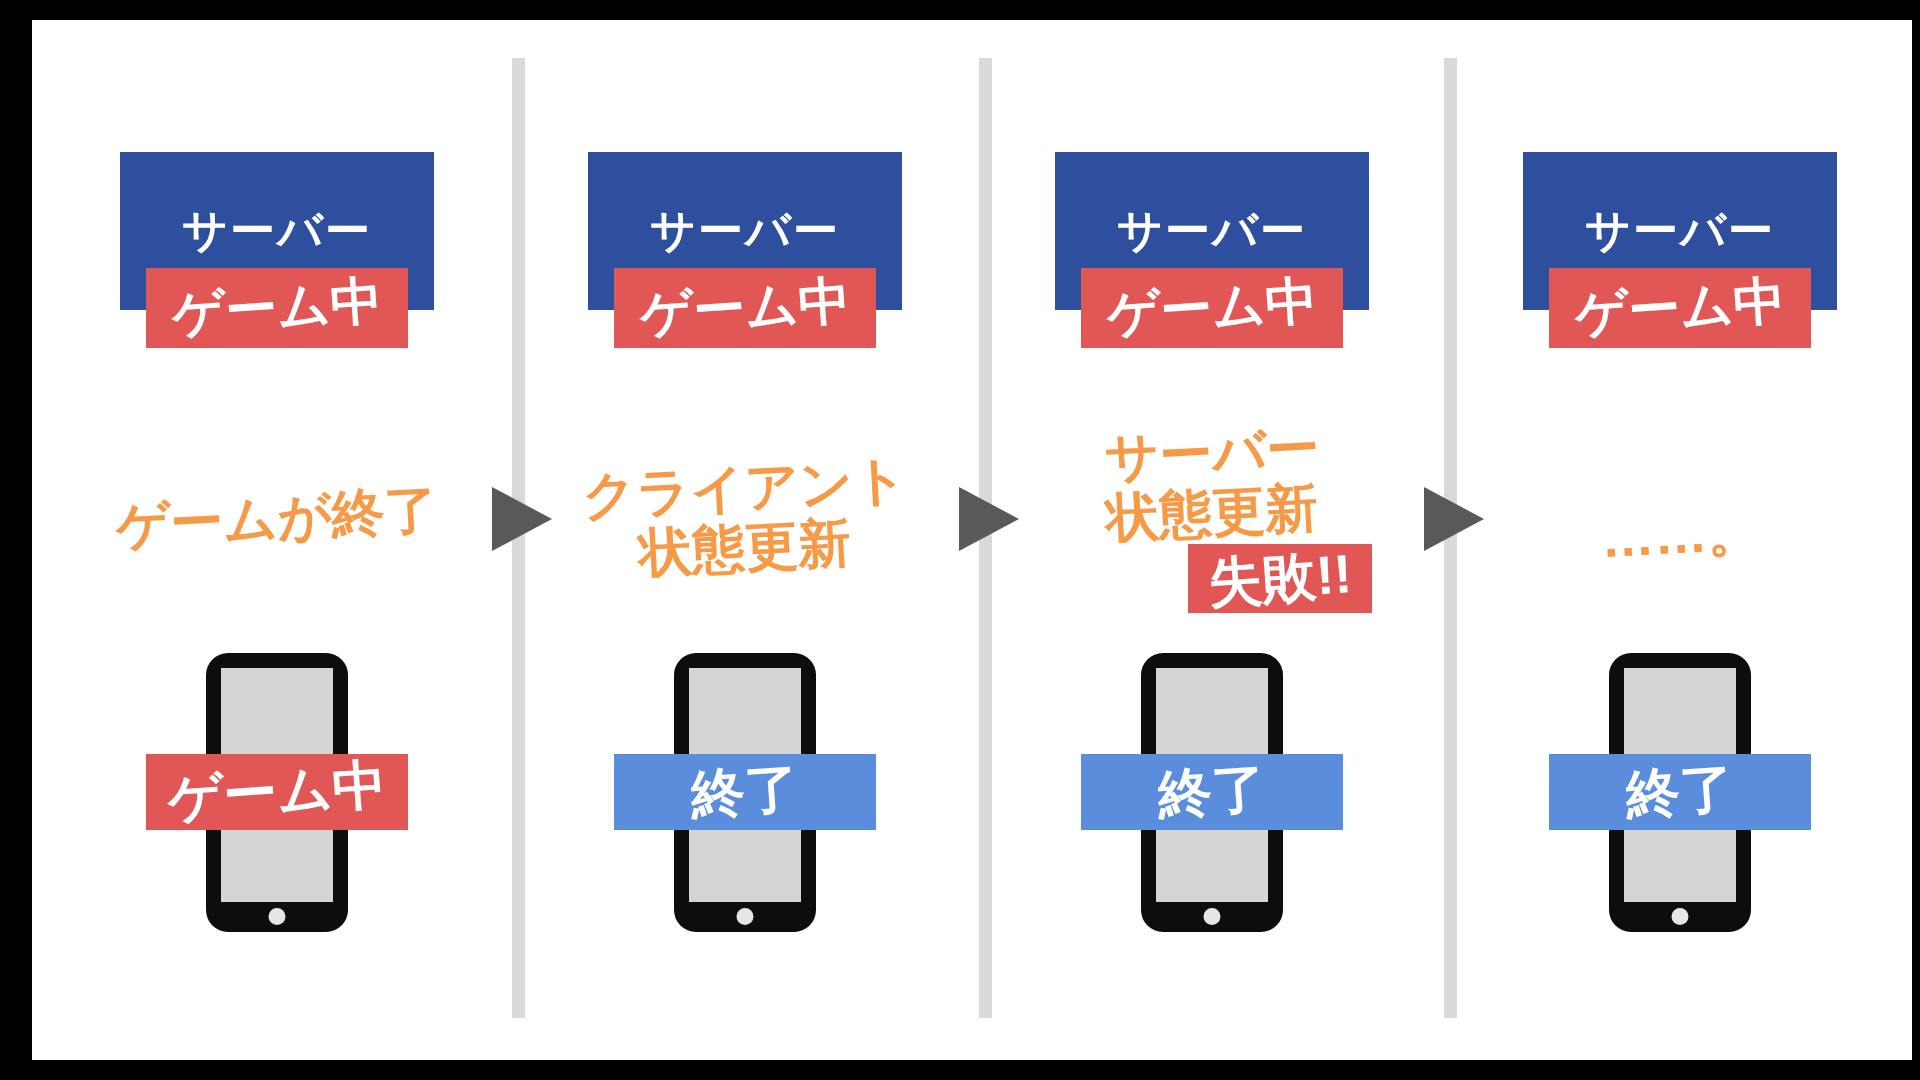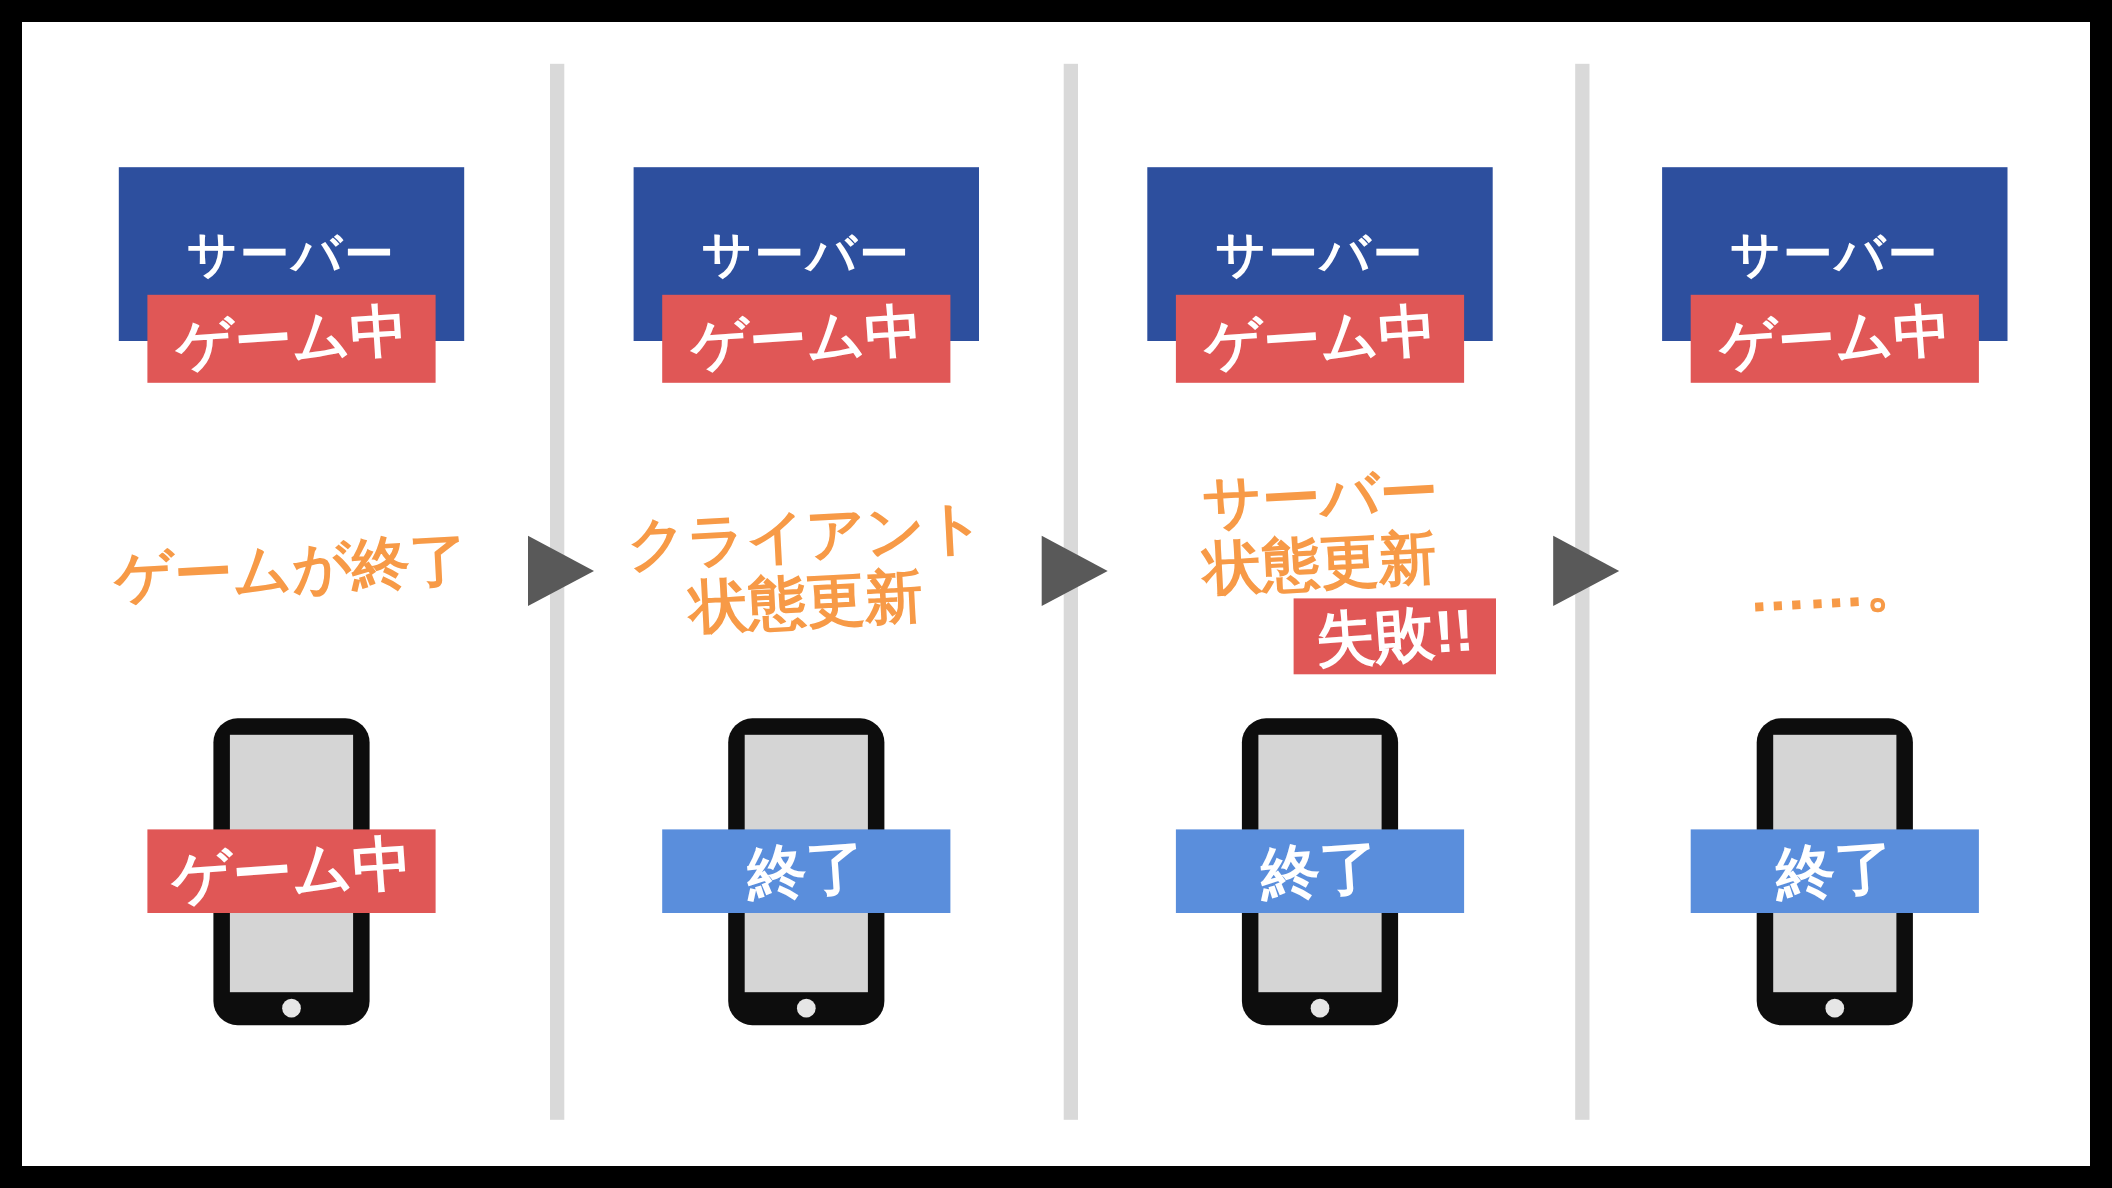--- a/index.html
+++ b/index.html
@@ -4,21 +4,21 @@
 <style>
   html, body { margin: 0; padding: 0; }
   body {
     width: 1920px; height: 1080px;
     background: #000;
     position: relative;
     font-family: "Liberation Sans", "DejaVu Sans", sans-serif;
     overflow: hidden;
   }
   .canvas {
-    position: absolute; left: 20px; top: 20px;
+    position: absolute; left: 32px; top: 20px;
     width: 1880px; height: 1040px;
     background: #ffffff;
     overflow: hidden;
   }
   .panel { position: absolute; top: 0; width: 470px; height: 1040px; }
   .panel-1 { left: 10px; }
   .panel-2 { left: 478px; }
   .panel-3 { left: 945px; }
   .panel-4 { left: 1413px; }
 

